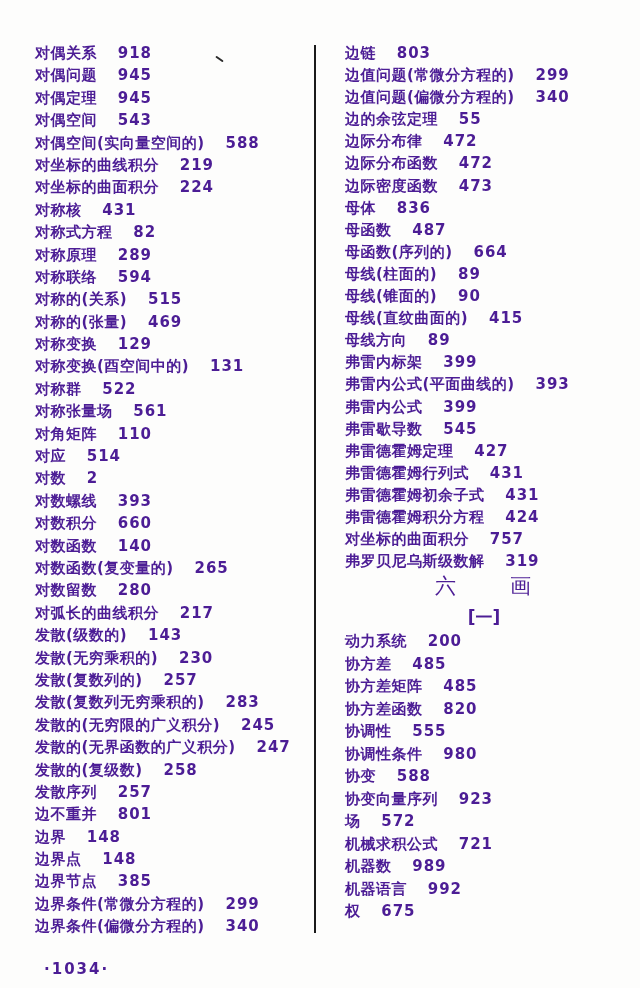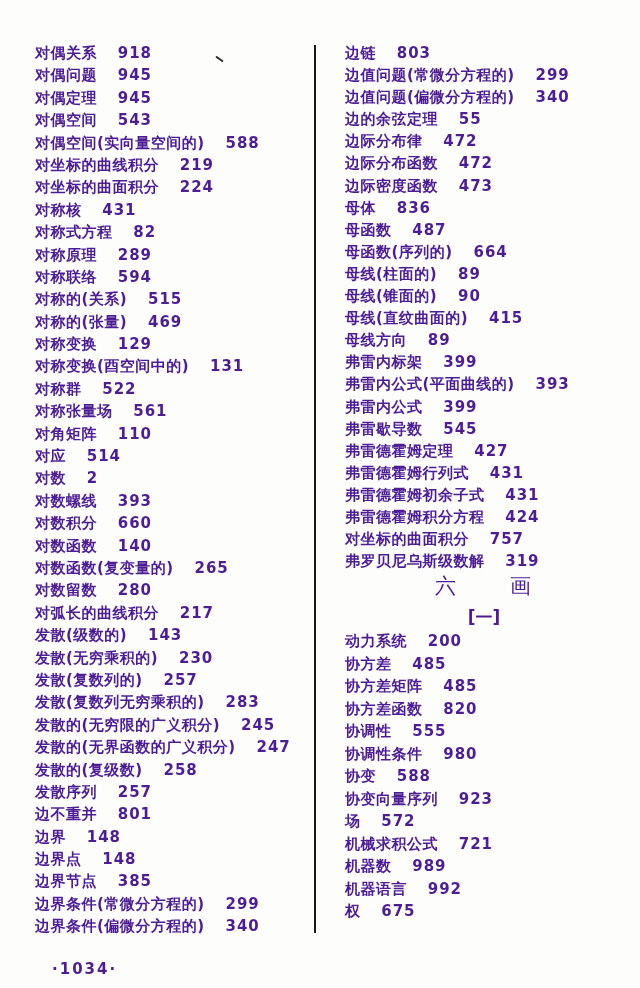--- a/index.html
+++ b/index.html
@@ -52,21 +52,21 @@
   .subsection {
     margin-top: 4px;
     height: 26px;
     line-height: 26px;
     text-align: center;
     font-size: 17px;
     font-weight: bold;
   }
   .footer {
     position: absolute;
-    left: 52px;
+    left: 44px;
     top: 960px;
     font-size: 15px;
     font-weight: bold;
     letter-spacing: 2px;
   }
   .scan-mark {
     position: absolute;
     left: 215px;
     top: 58px;
     width: 9px;

